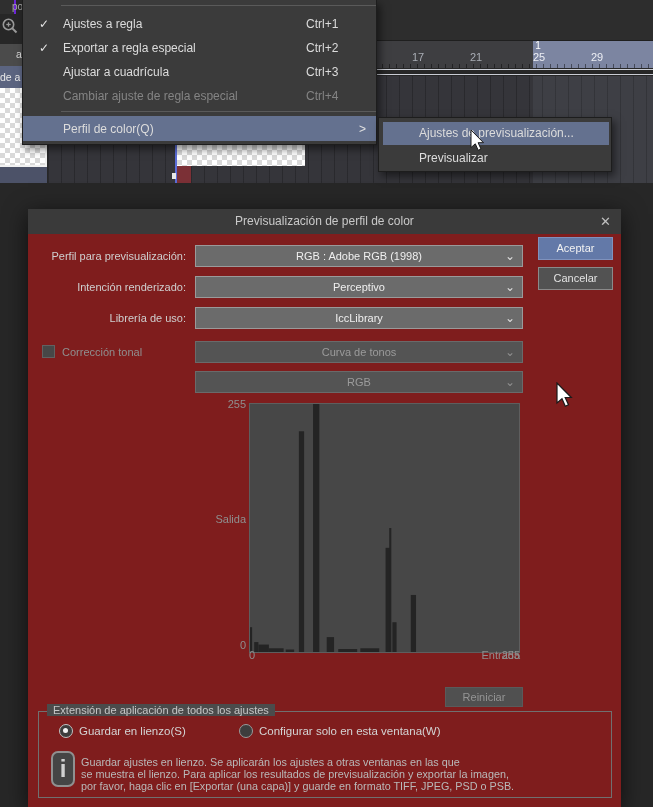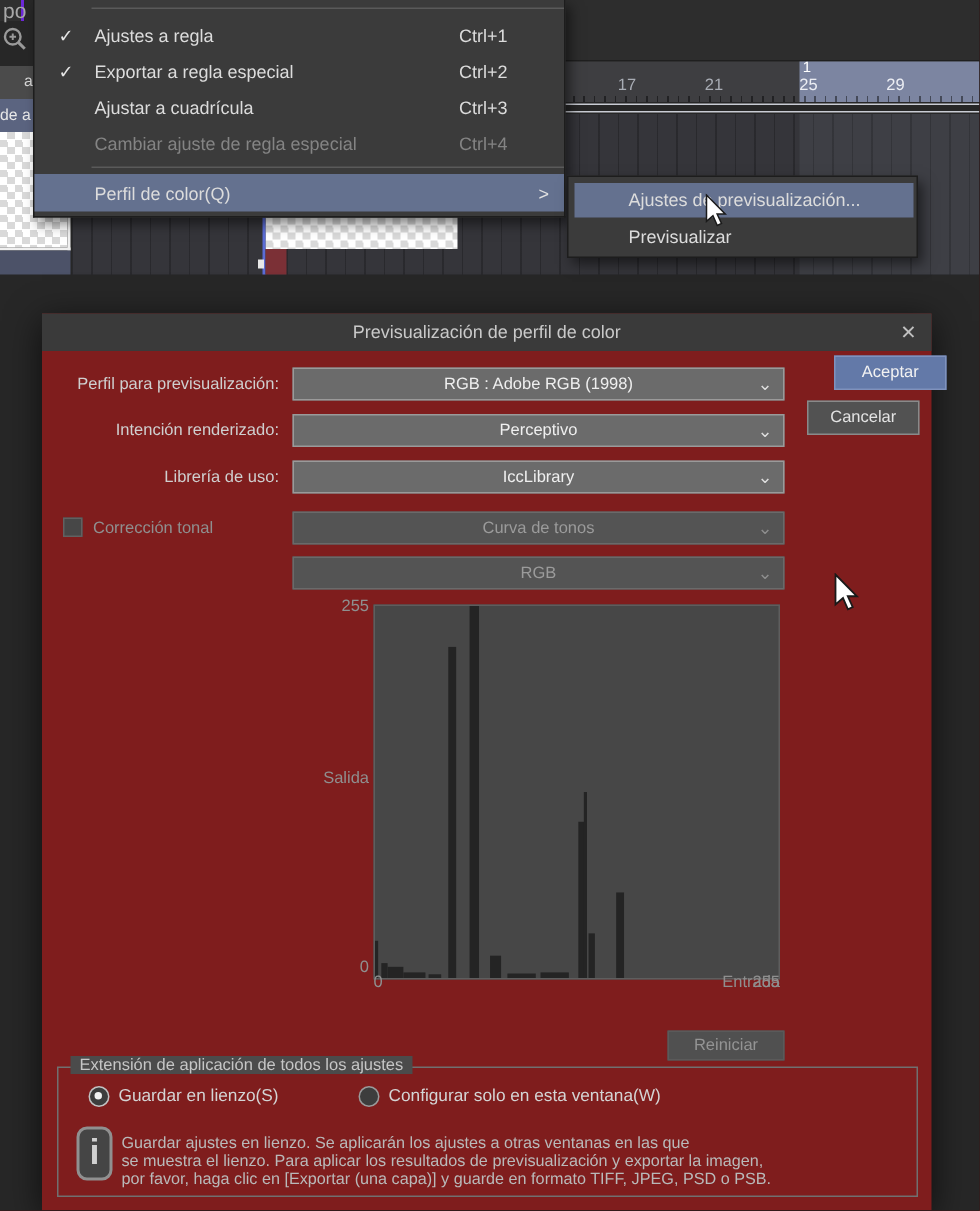--- a/index.html
+++ b/index.html
@@ -4,21 +4,21 @@
 <style>
   * { margin:0; padding:0; box-sizing:border-box; }
   html,body { background:#1d1d1d; }
   body { font-family:"Liberation Sans","DejaVu Sans",sans-serif; }
   #screen { position:relative; width:653px; height:807px; overflow:hidden;
             background:#272727; }
 
   
   .abs { position:absolute; }
   .tab-frag { left:0; top:0; width:16px; height:14px; background:#2f2f2f;
-              color:#a8a8a8; font-size:14px; line-height:14px; padding-left:2px;
+              color:#a8a8a8; font-size:10px; line-height:14px; padding-left:12px;
               border-right:2px solid #6d28d9; }
   .mag-icon { left:1px; top:17px; }
   .frag1 { left:0; top:44px; width:22px; height:31px; background:#4b4b4b;
            color:#d8d8d8; font-size:10.5px; line-height:20px; overflow:hidden;
            white-space:nowrap;padding-left:16px; }
   .frag2 { left:0; top:66px; width:22px; height:22px; background:#5b6480;
            color:#e8e8e8; font-size:10.5px; line-height:22px; overflow:hidden;
            white-space:nowrap; }
   .checker { background:
       conic-gradient(#d9d9d9 0 25%, #ffffff 0 50%, #d9d9d9 0 75%, #ffffff 0);
@@ -80,21 +80,21 @@
                font-size:11px; color:#cfcfcf; }
   .dd { position:absolute; left:167px; width:328px; height:22px; background:#6b6b6b;
         border:1px solid #9a9a9a; color:#efefef; font-size:11px; text-align:center;
         line-height:20px; }
   .dd .chev { position:absolute; right:7px; top:0px; font-size:12px; color:#dedede; }
   .dd.disabled { background:#545454; border-color:#6a6a6a; color:#9b9b9b; }
   .dd.disabled .chev { color:#8e8e8e; }
   .cbox { position:absolute; left:14px; top:136px; width:13px; height:13px;
           background:#474747; border:1px solid #616161; }
   .btn { position:absolute; font-size:11px; text-align:center; }
-  .btn-accept { left:528px; top:28px; width:75px; height:23px; background:#6379a8;
+  .btn-accept { left:510px; top:28px; width:75px; height:23px; background:#6379a8;
                 border:1px solid #7f92bd; color:#f2f2f2; line-height:21px; }
   .btn-cancel { left:510px; top:58px; width:75px; height:23px; background:#525252;
                 border:1px solid #8a8a8a; color:#e3e3e3; line-height:21px; }
   .btn-reset  { left:417px; top:478px; width:78px; height:20px; background:#505050;
                 border:1px solid #5a5a5a; color:#949494; line-height:18px; }
   .chart-lab { position:absolute; font-size:11px; color:#8f8f8f; }
   .ra { width:68px; left:150px; text-align:right; }
   .chart { position:absolute; left:221px; top:194px; width:271px; height:250px;
            background:#474747; border:1px solid #5e5e5e; }
   .chart svg { display:block; width:100%; height:100%; }

